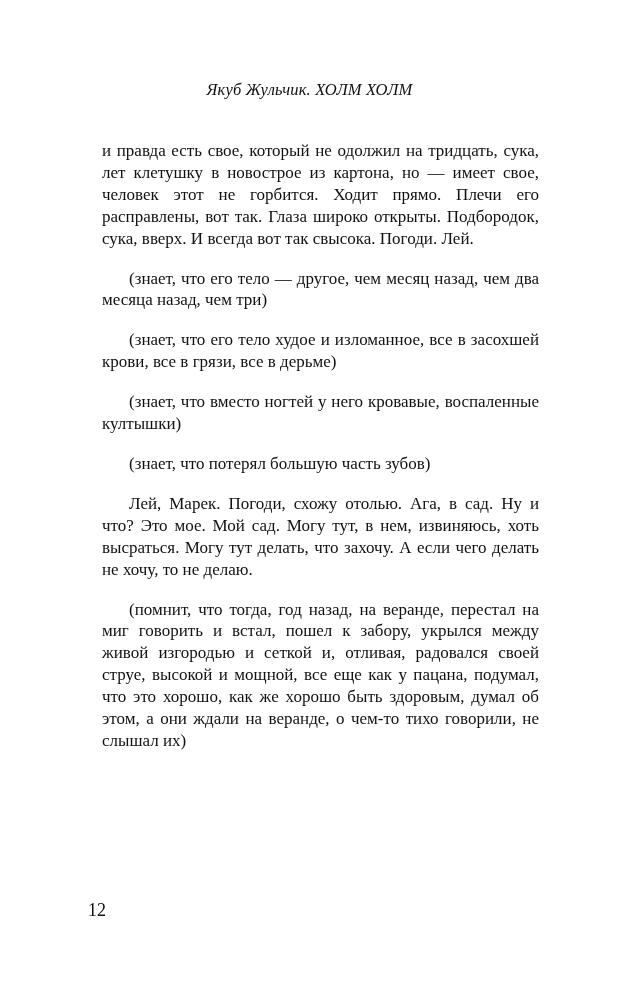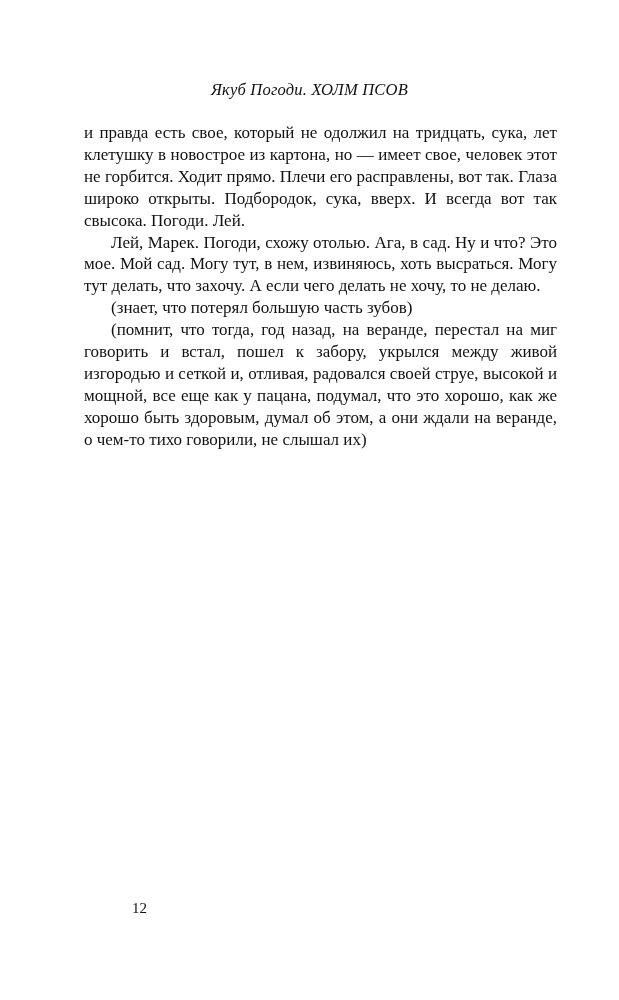--- a/index.html
+++ b/index.html
@@ -31,45 +31,47 @@
     position: absolute;
     top: 122px;
     left: 84px;
     width: 473px;
     font-size: 17px;
     line-height: 21.9px;
     text-align: justify;
     color: #111111;
   }
   .body-text p {
-    margin: 0;
+    margin: 18px;
     padding: 0;
     text-indent: 27px;
   }
   .body-text p.continuation {
     text-indent: 0;
   }
   .page-number {
     position: absolute;
     left: 88px;
     top: 900px;
-    font-size: 15px;
+    font-size: 18px;
     color: #111111;
-    margin-left: 44px;
   }
 </style>
 </head>
 <body>
 
 <div class="page">
 
-  <div class="running-header">Якуб Погоди. ХОЛМ ПСОВ</div>
+  <div class="running-header">Якуб Жульчик. ХОЛМ ХОЛМ</div>
 
   <div class="body-text">
     <p class="continuation">и правда есть свое, который не одолжил на тридцать, сука, лет клетушку в новострое из картона, но — имеет свое, человек этот не горбится. Ходит прямо. Плечи его расправлены, вот так. Глаза широко открыты. Подбородок, сука, вверх. И всегда вот так свысока. Погоди. Лей.</p>
+    <p>(знает, что его тело — другое, чем месяц назад, чем два месяца назад, чем три)</p>
+    <p>(знает, что его тело худое и изломанное, все в засохшей крови, все в грязи, все в дерьме)</p>
+    <p>(знает, что вместо ногтей у него кровавые, воспаленные култышки)</p>
+    <p>(знает, что потерял большую часть зубов)</p>
     <p>Лей, Марек. Погоди, схожу отолью. Ага, в сад. Ну и что? Это мое. Мой сад. Могу тут, в нем, извиняюсь, хоть высраться. Могу тут делать, что захочу. А если чего делать не хочу, то не делаю.</p>
-    <p>(знает, что потерял большую часть зубов)</p>
     <p>(помнит, что тогда, год назад, на веранде, перестал на миг говорить и встал, пошел к забору, укрылся между живой изгородью и сеткой и, отливая, радовался своей струе, высокой и мощной, все еще как у пацана, подумал, что это хорошо, как же хорошо быть здоровым, думал об этом, а они ждали на веранде, о чем-то тихо говорили, не слышал их)</p>
   </div>
 
   <div class="page-number">12</div>
 
 </div>
 
 </body></html>

